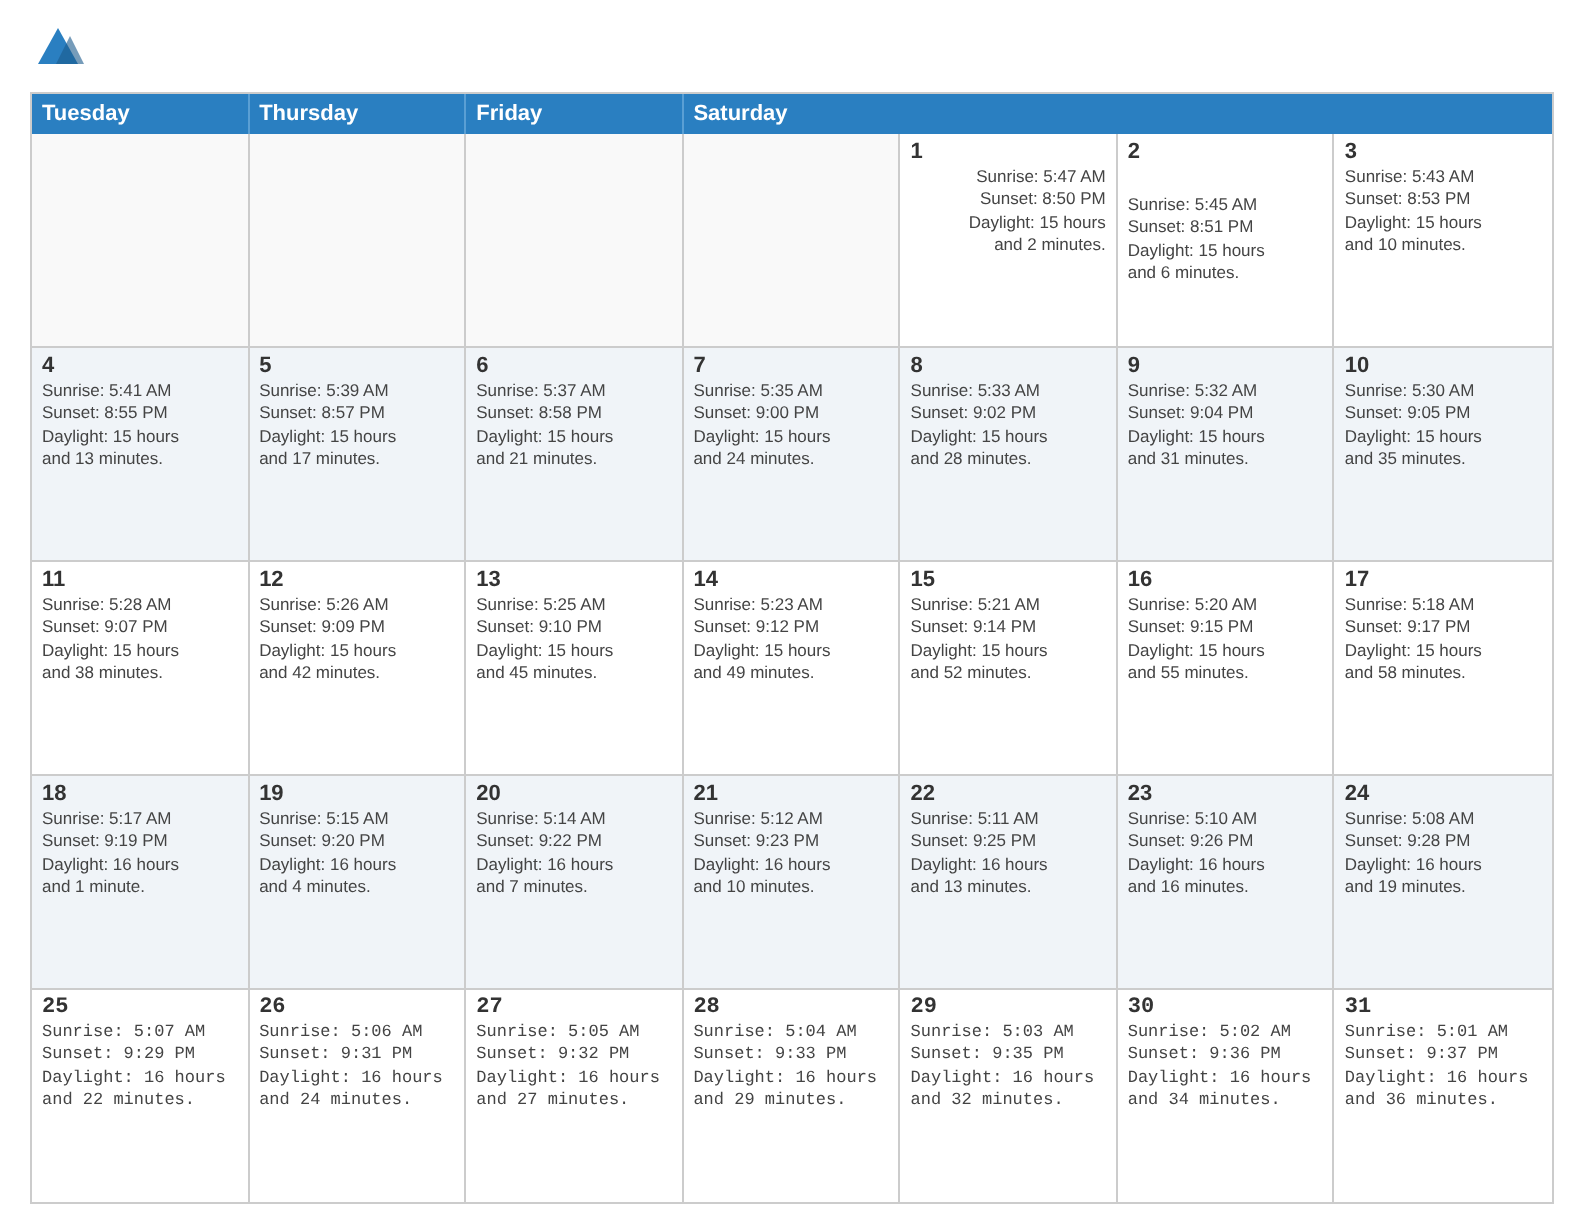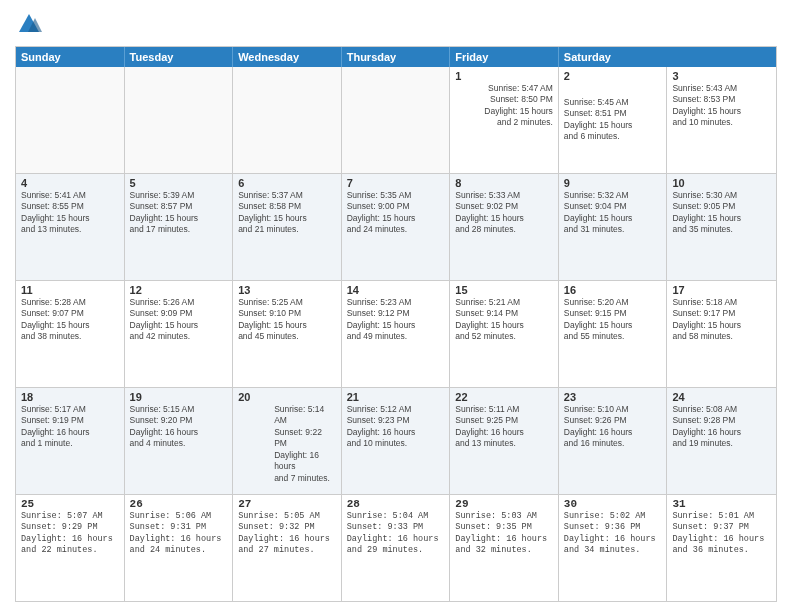--- a/index.html
+++ b/index.html
@@ -131,23 +131,21 @@
       </div>
     </div>
     <div class="title-block">
       <div class="title-month"></div>
       <div class="title-location"></div>
     </div>
   </div>
 
   <div class="calendar">
     <div class="cal-header">
-    <div class="cal-header-cell">Sunday</div>
         <div class="cal-header-cell">Tuesday</div>
-        <div class="cal-header-cell">Wednesday</div>
         <div class="cal-header-cell">Thursday</div>
         <div class="cal-header-cell">Friday</div>
         <div class="cal-header-cell">Saturday</div>
       </div>
     <div class="cal-body">
     <div class="cal-row">
           <div class="cal-cell empty"></div>
           <div class="cal-cell empty"></div>
           <div class="cal-cell empty"></div>
           <div class="cal-cell empty"></div>
@@ -285,21 +283,21 @@
           </div>
           <div class="cal-cell alt-row">
             <div class="day-num">19</div>
             <div class="day-info" style="white-space: pre-line;">Sunrise: 5:15 AM
 Sunset: 9:20 PM
 Daylight: 16 hours
 and 4 minutes.</div>
           </div>
           <div class="cal-cell alt-row">
             <div class="day-num">20</div>
-            <div class="day-info" style="white-space: pre-line; margin-left: 36px;">Sunrise: 5:14 AM
+            <div class="day-info" style="white-space: pre-line;">Sunrise: 5:14 AM
 Sunset: 9:22 PM
 Daylight: 16 hours
 and 7 minutes.</div>
           </div>
           <div class="cal-cell alt-row">
             <div class="day-num">21</div>
             <div class="day-info" style="white-space: pre-line;">Sunrise: 5:12 AM
 Sunset: 9:23 PM
 Daylight: 16 hours
 and 10 minutes.</div>

